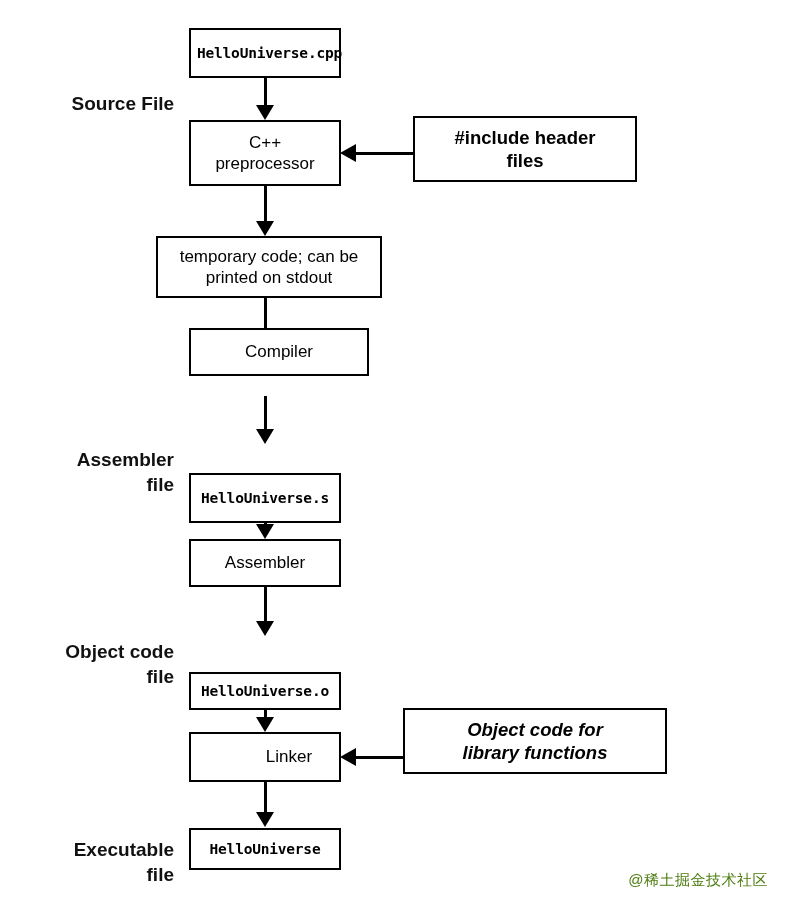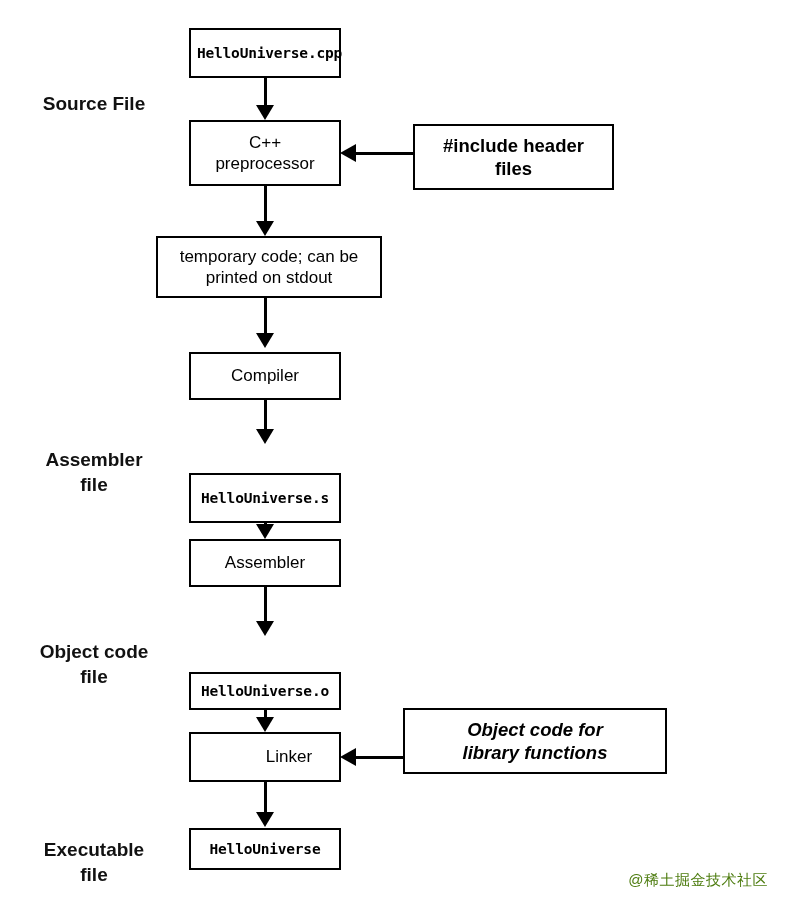--- a/index.html
+++ b/index.html
@@ -55,21 +55,21 @@
     font-weight: bold;
   }
 
   
   .stage-label {
     position: absolute;
     font-family: "Liberation Sans", sans-serif;
     font-size: 19px;
     font-weight: bold;
     color: #111111;
-    text-align: center;
+    text-align: right;
     line-height: 1.3;
     white-space: pre-line;
     z-index: 2;
   }
 
   
   .vline {
     position: absolute;
     width: 3px;
     background: #000000;
@@ -136,21 +136,21 @@
   <div class="box plain" style="left:189px; top:120px; width:152px; height:66px;">
     <span class="txt" style="white-space:pre-line;">C++
 preprocessor</span>
   </div>
 
   <div class="box plain" style="left:156px; top:236px; width:226px; height:62px;">
     <span class="txt" style="white-space:pre-line;">temporary code; can be
 printed on stdout</span>
   </div>
 
-  <div class="box plain" style="left:189px; top:352px; width:152px; height:48px;">
+  <div class="box plain" style="left:189px; top:328px; width:180px; height:48px;">
     <span class="txt">Compiler</span>
   </div>
 
   <div class="box mono" style="left:189px; top:444px; width:152px; height:50px;margin-top:29px;">
     <span class="txt">HelloUniverse.s</span>
   </div>
 
   <div class="box plain" style="left:189px; top:539px; width:152px; height:48px;">
     <span class="txt">Assembler</span>
   </div>
@@ -160,21 +160,21 @@
   </div>
 
   <div class="box plain" style="left:189px; top:732px; width:152px; height:50px;padding-left:48px;">
     <span class="txt">Linker</span>
   </div>
 
   <div class="box mono" style="left:189px; top:828px; width:152px; height:42px;">
     <span class="txt">HelloUniverse</span>
   </div>
 
-  <div class="box strong" style="left:413px; top:124px; width:201px; height:66px;">
+  <div class="box strong" style="left:413px; top:116px; width:224px; height:66px;">
     <span class="txt" style="white-space:pre-line;">#include header
 files</span>
   </div>
 
   <div class="box strong" style="left:403px; top:708px; width:264px; height:66px;font-style:italic;">
     <span class="txt" style="white-space:pre-line;">Object code for
 library functions</span>
   </div>
 
   <div class="vline" style="left:263.5px; top:78px; height:30px;"></div>

